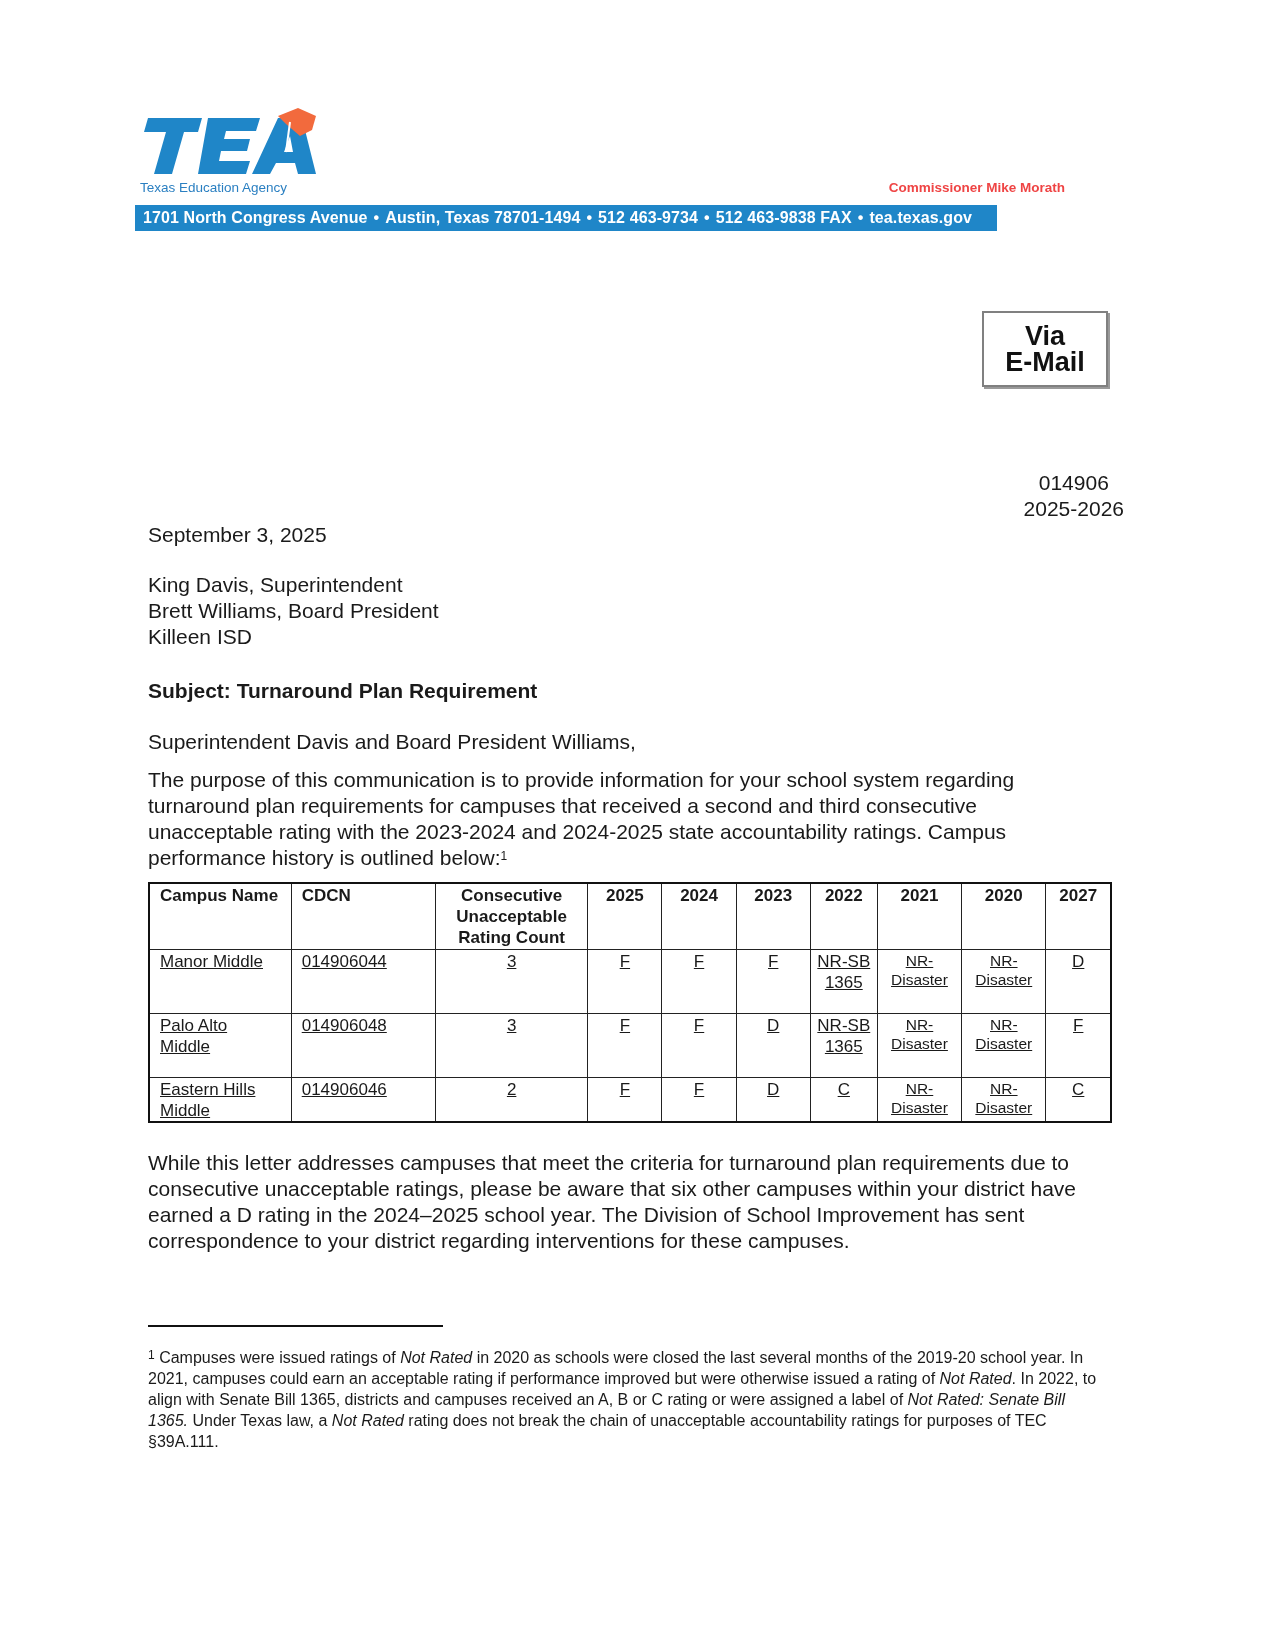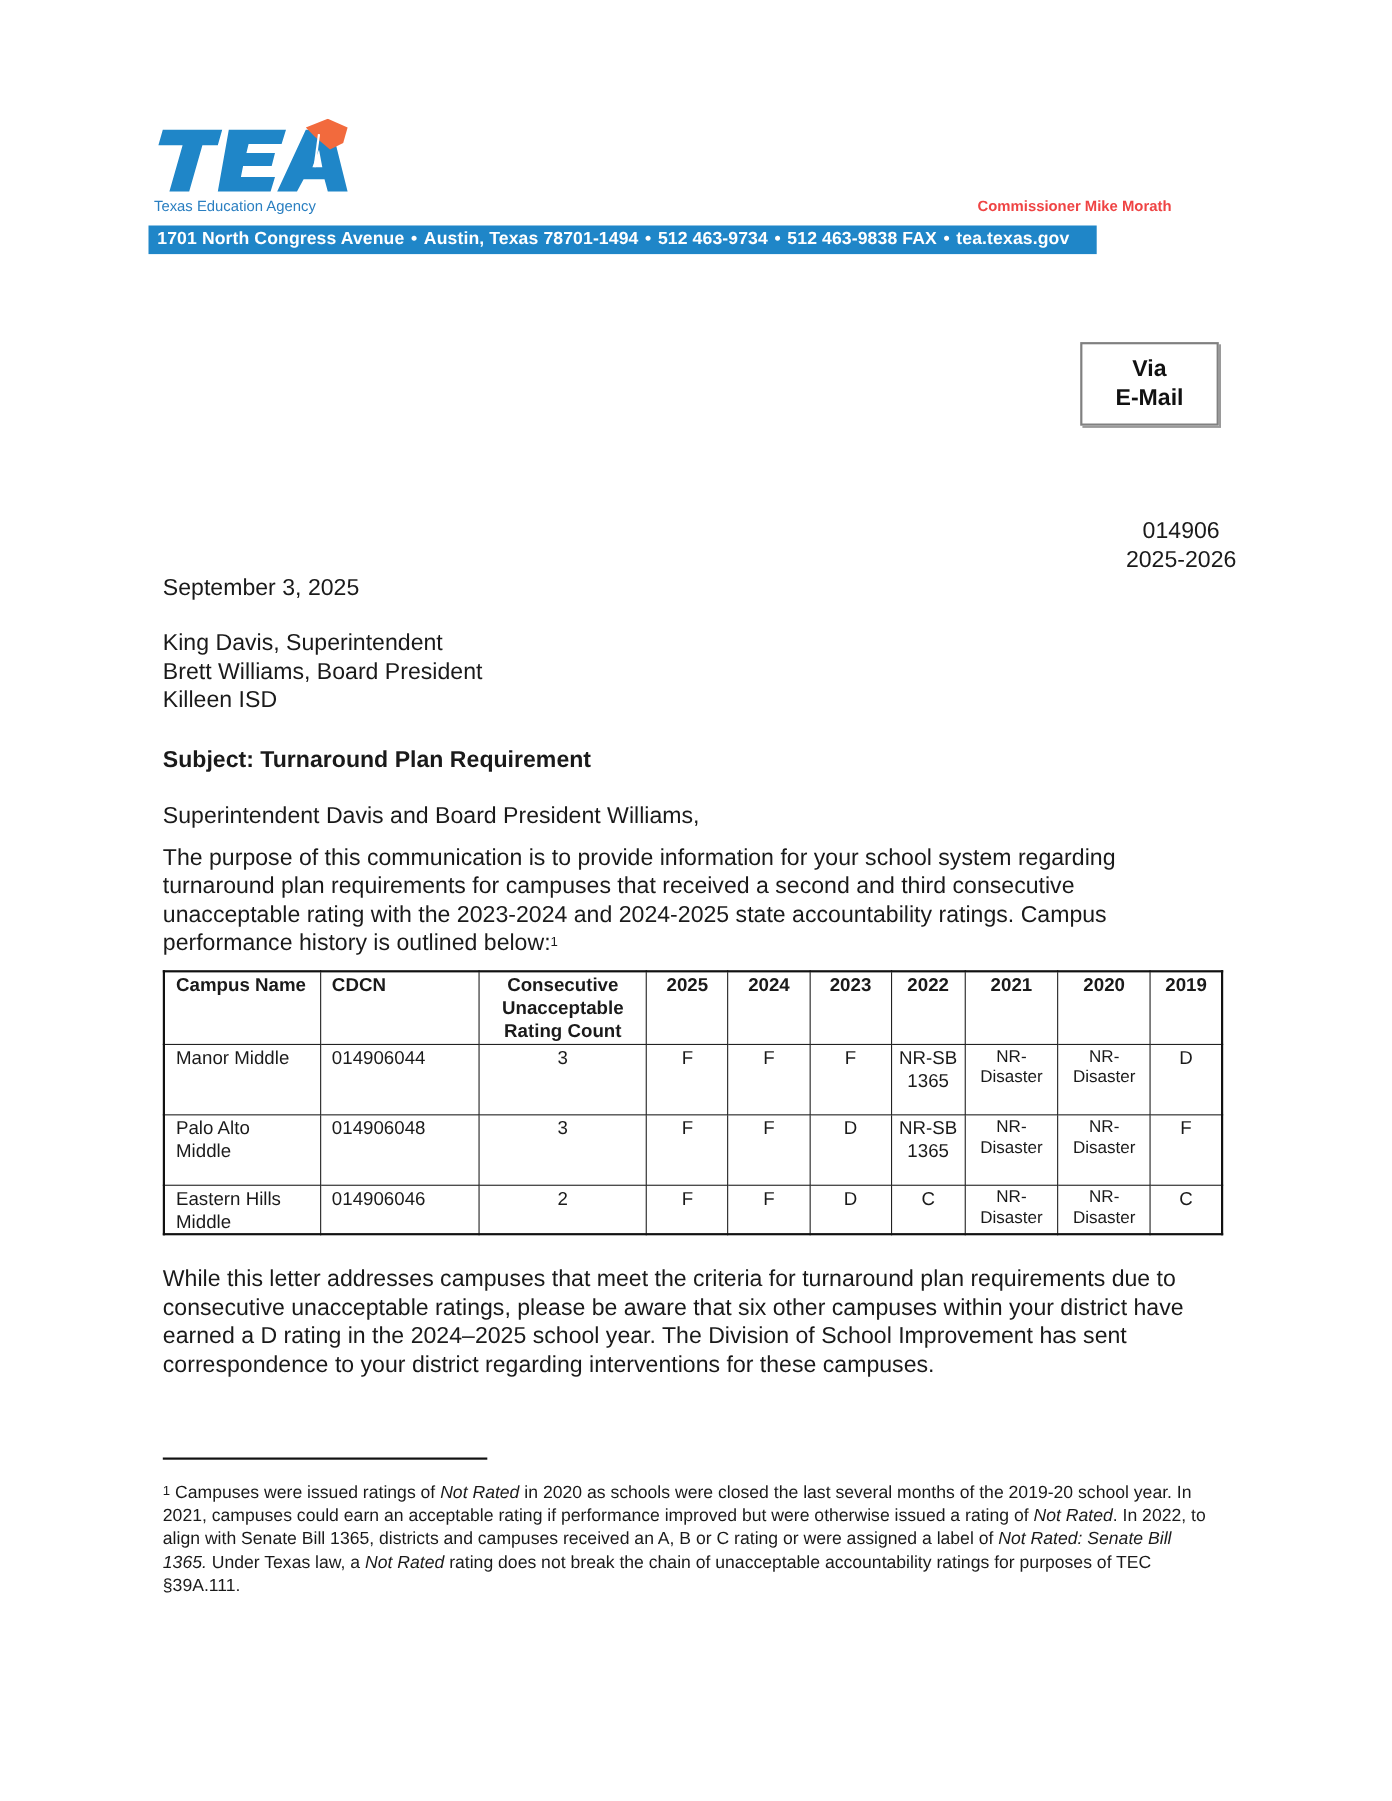--- a/index.html
+++ b/index.html
@@ -7,41 +7,41 @@
   .abs { position: absolute; }
 
   
   .logo { left: 140px; top: 108px; width: 190px; height: 75px; }
   .logo-text { left: 140px; top: 180px; font-size: 13.5px; font-weight: normal; color: #2a7fc1; }
   .commissioner { right: 200px; top: 180px; font-size: 13.5px; font-weight: bold; color: #ef4444; text-align: left; }
   .addr-bar { left: 135px; top: 205px; width: 862px; height: 26px; background: #1f86c8; color: #fff; font-size: 16px; font-weight: bold; line-height: 26px; padding-left: 8px; box-sizing: border-box; white-space: nowrap; letter-spacing: 0.1px; }
   .addr-bar .dot { margin: 0 6px; }
 
   
-  .via-box { left: 982px; top: 311px; width: 126px; height: 76px; border: 2px solid #808080; box-shadow: 2px 2px 0 #9a9a9a; box-sizing: border-box; text-align: center; font-weight: bold; font-size: 21px; line-height: 26px; padding-top: 10px; color: #111; }
+  .via-box { left: 982px; top: 311px; width: 126px; height: 76px; border: 2px solid #808080; box-shadow: 2px 2px 0 #9a9a9a; box-sizing: border-box; text-align: center; font-weight: bold; font-size: 27px; line-height: 26px; padding-top: 10px; color: #111; }
 
   
   .ref { right: 141px; top: 470px; text-align: center; font-size: 21px; line-height: 26px; }
 
   .body-text { left: 148px; width: 950px; font-size: 21px; line-height: 26px; }
   .date { top: 522px; }
   .addressees { top: 572px; }
   .subject { top: 678px; font-weight: bold; }
   .salutation { top: 729px; }
   .para1 { top: 767px; }
   .para2 { top: 1150px; }
   sup { font-size: 12px; vertical-align: top; position: relative; top: -2px; }
 
   
   table.perf { position: absolute; left: 148px; top: 882px; width: 964px; border-collapse: collapse; font-size: 17px; line-height: 21px; }
   table.perf th, table.perf td { border: 1.5px solid #222; vertical-align: top; padding: 1px 10px 0 10px; }
   table.perf { border: 2px solid #111; }
   table.perf th { font-weight: bold; text-align: center; height: 64px; margin-top: 36px; }
   table.perf th.left, table.perf td.left { text-align: left; }
-  table.perf td { text-align: center; height: 62px; }
+  table.perf td { text-align: center; height: 62px; text-decoration: underline; }
   table.perf tr.last td { height: 42px; }
   .small { font-size: 15.5px; line-height: 19px; }
 
   
   .fn-rule { left: 148px; top: 1325px; width: 295px; height: 0; border-top: 2px solid #111; }
   .footnote { left: 148px; top: 1347px; width: 955px; font-size: 16px; line-height: 21px; }
   .footnote em { font-style: italic; }
 </style>
 </head>
 <body>
@@ -108,21 +108,21 @@
     <tr>
       <th class="left">Campus Name</th>
       <th class="left">CDCN</th>
       <th>Consecutive Unacceptable Rating Count</th>
       <th>2025</th>
       <th>2024</th>
       <th>2023</th>
       <th>2022</th>
       <th>2021</th>
       <th>2020</th>
-      <th>2019</th>
+      <th>2027</th>
     </tr>
   </thead>
   <tbody>
     <tr>
       <td class="left">Manor Middle</td>
       <td class="left">014906044</td>
       <td>3</td>
       <td>F</td>
       <td>F</td>
       <td>F</td>

